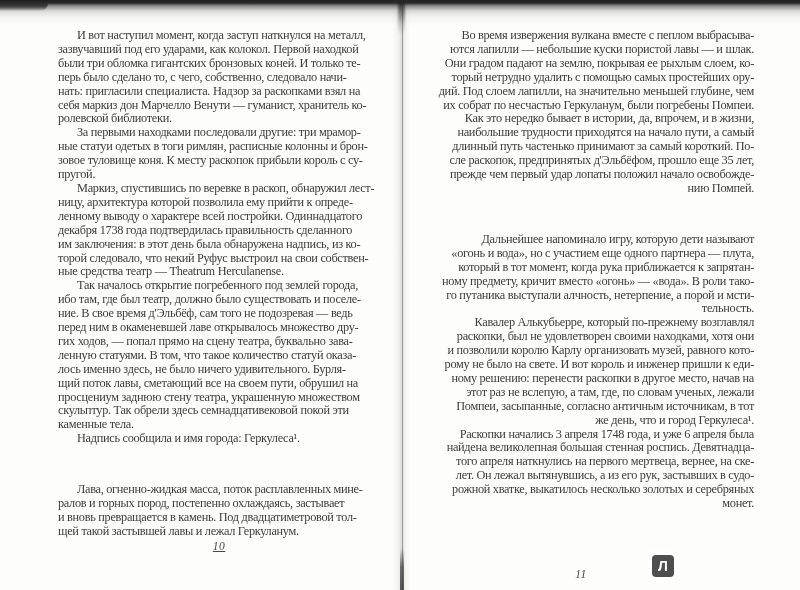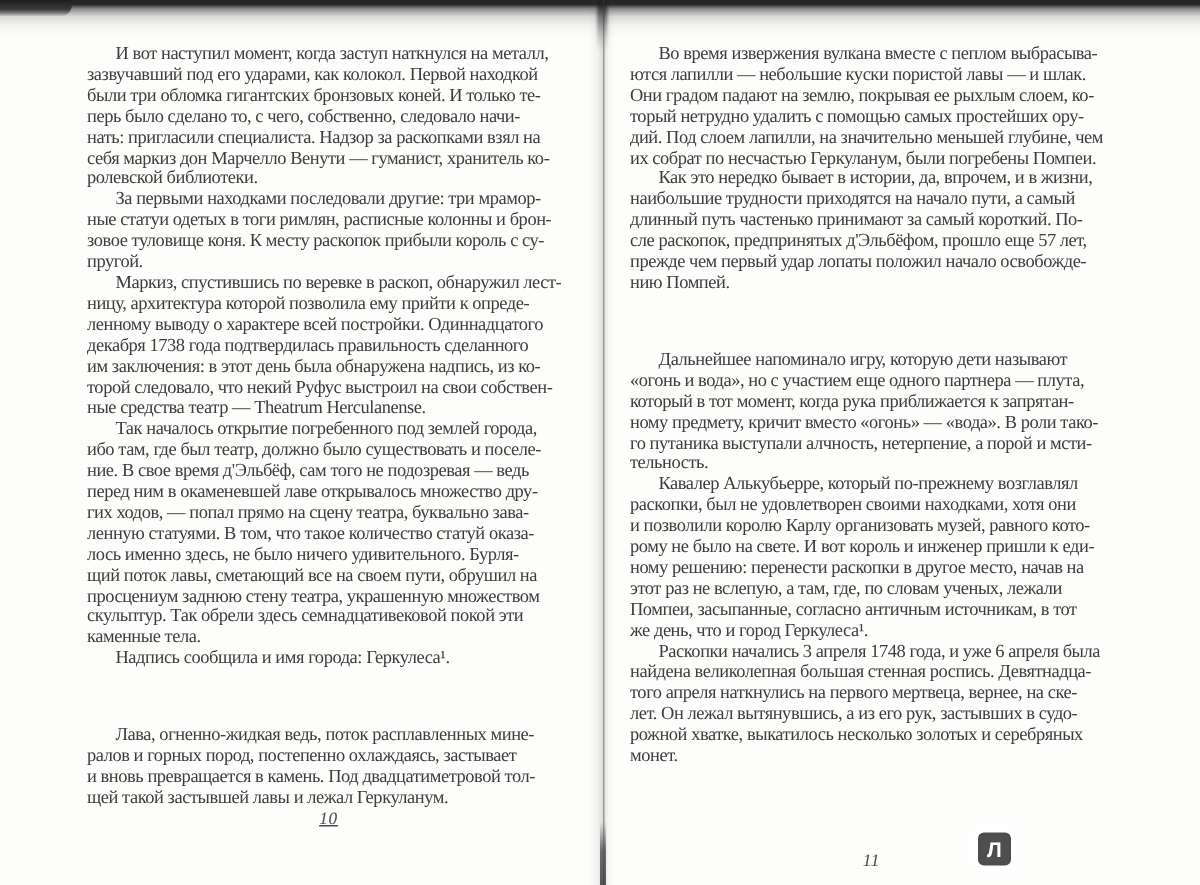--- a/index.html
+++ b/index.html
@@ -50,21 +50,21 @@
   }
   
   .page-col {
     position: absolute; top: 29px; width: 334px;
     color: #3d3d3d;
     font-size: 12.3px;
     line-height: 13.9px;
     letter-spacing: -0.3px;
   }
   .page-col.left  { left: 58px; }
-  .page-col.right { left: 420px; }
+  .page-col.right { left: 420px; text-align: right; }
   .para {
     margin: 0;
     white-space: pre;       
     text-indent: 19px;      
   }
   .para.section-break { margin-top: 37px; }
   .page-number {
     position: absolute; top: 540px; width: 322px;
     text-align: center;
     font-style: italic;
@@ -122,37 +122,37 @@
 ние. В свое время д'Эльбёф, сам того не подозревая — ведь
 перед ним в окаменевшей лаве открывалось множество дру-
 гих ходов, — попал прямо на сцену театра, буквально зава-
 ленную статуями. В том, что такое количество статуй оказа-
 лось именно здесь, не было ничего удивительного. Бурля-
 щий поток лавы, сметающий все на своем пути, обрушил на
 просцениум заднюю стену театра, украшенную множеством
 скульптур. Так обрели здесь семнадцативековой покой эти
 каменные тела.</p>
       <p class="para">Надпись сообщила и имя города: Геркулеса¹.</p>
-      <p class="para section-break">Лава, огненно-жидкая ведь, поток расплавленных мине-
+      <p class="para section-break">Лава, огненно-жидкая масса, поток расплавленных мине-
 ралов и горных пород, постепенно охлаждаясь, застывает
 и вновь превращается в камень. Под двадцатиметровой тол-
 щей такой застывшей лавы и лежал Геркуланум.</p>
     </div>
 
   <div class="page-col right">
       <p class="para">Во время извержения вулкана вместе с пеплом выбрасыва-
 ются лапилли — небольшие куски пористой лавы — и шлак.
 Они градом падают на землю, покрывая ее рыхлым слоем, ко-
 торый нетрудно удалить с помощью самых простейших ору-
 дий. Под слоем лапилли, на значительно меньшей глубине, чем
 их собрат по несчастью Геркуланум, были погребены Помпеи.</p>
       <p class="para">Как это нередко бывает в истории, да, впрочем, и в жизни,
 наибольшие трудности приходятся на начало пути, а самый
 длинный путь частенько принимают за самый короткий. По-
-сле раскопок, предпринятых д'Эльбёфом, прошло еще 57 лет,
+сле раскопок, предпринятых д'Эльбёфом, прошло еще 35 лет,
 прежде чем первый удар лопаты положил начало освобожде-
 нию Помпей.</p>
       <p class="para section-break">Дальнейшее напоминало игру, которую дети называют
 «огонь и вода», но с участием еще одного партнера — плута,
 который в тот момент, когда рука приближается к запрятан-
 ному предмету, кричит вместо «огонь» — «вода». В роли тако-
 го путаника выступали алчность, нетерпение, а порой и мсти-
 тельность.</p>
       <p class="para">Кавалер Алькубьерре, который по-прежнему возглавлял
 раскопки, был не удовлетворен своими находками, хотя они

